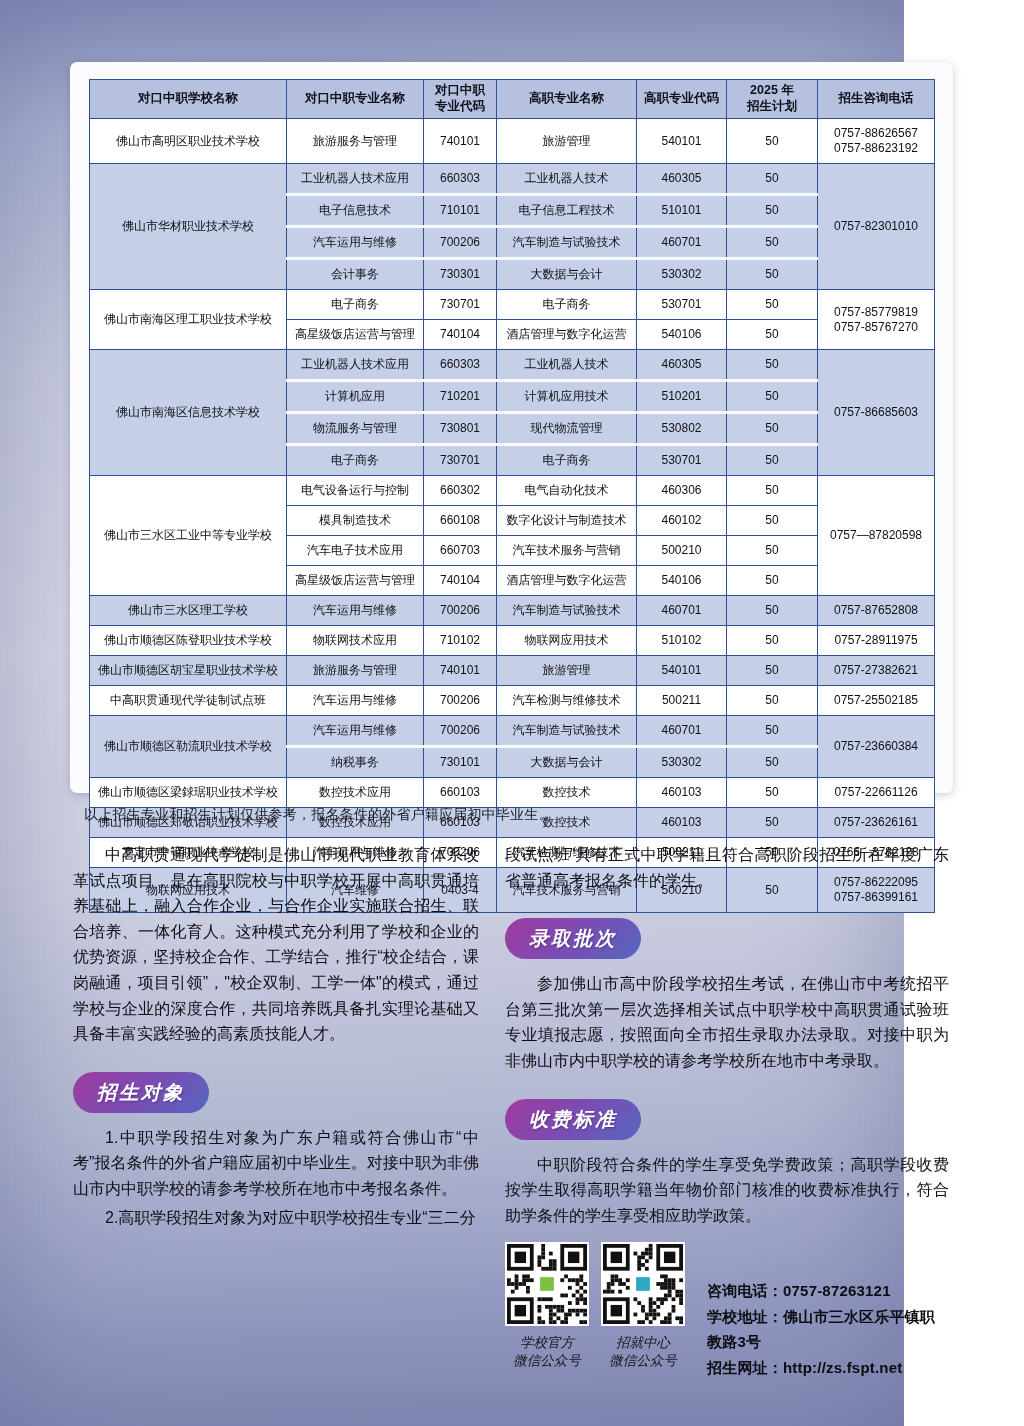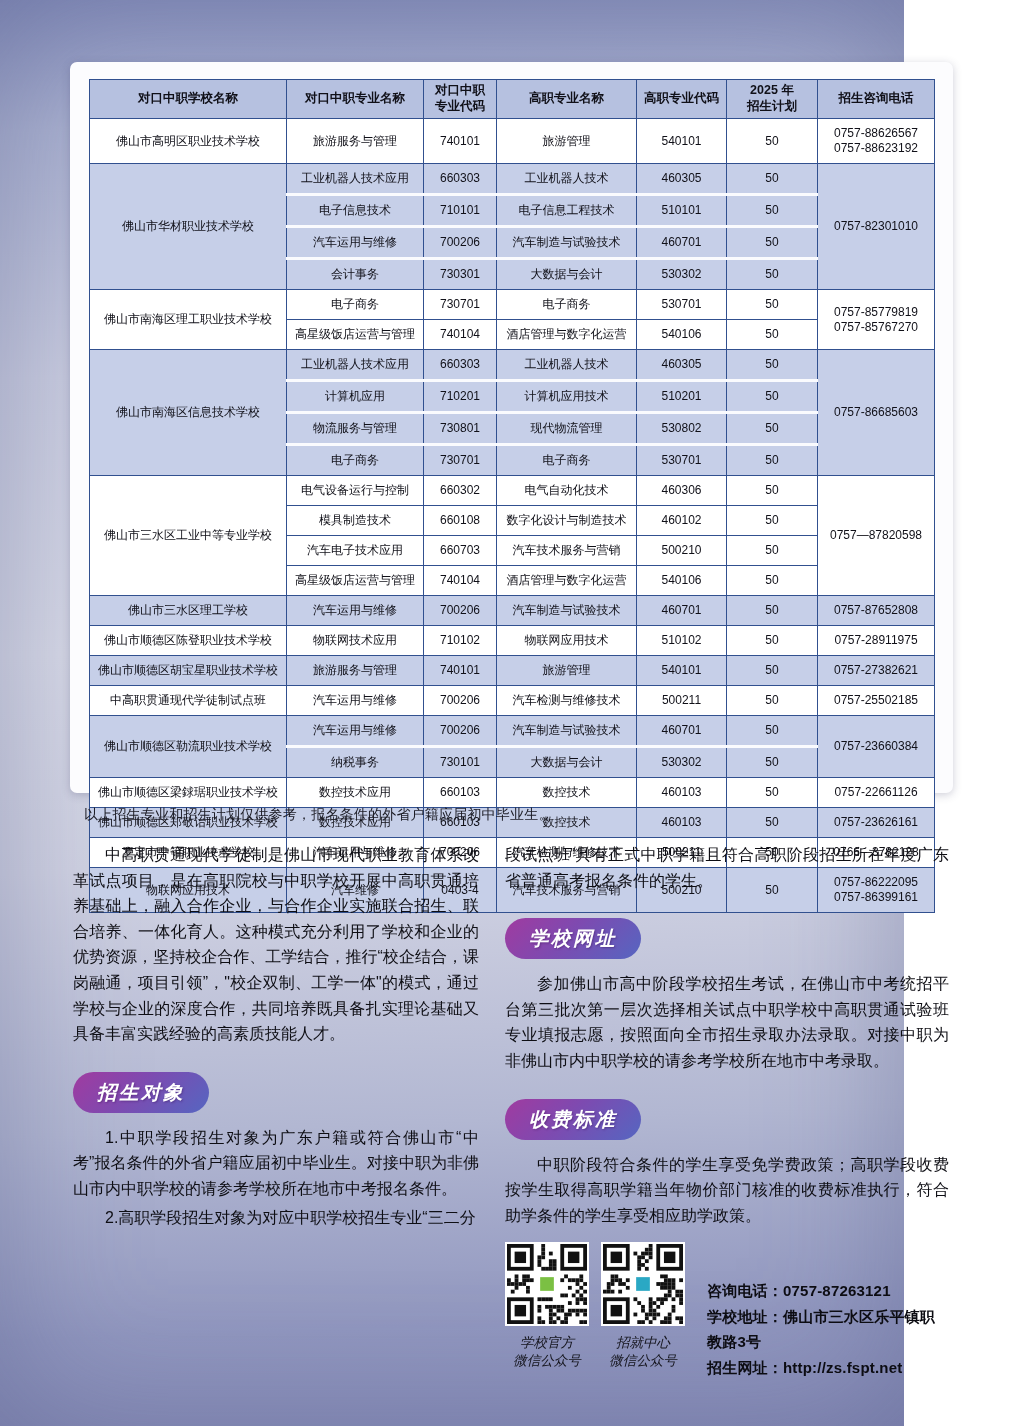--- a/index.html
+++ b/index.html
@@ -281,21 +281,21 @@
   <div class="columns">
     <div class="col-left">
       <p class="para">中高职贯通现代学徒制是佛山市现代职业教育体系改革试点项目，是在高职院校与中职学校开展中高职贯通培养基础上，融入合作企业，与合作企业实施联合招生、联合培养、一体化育人。这种模式充分利用了学校和企业的优势资源，坚持校企合作、工学结合，推行“校企结合，课岗融通，项目引领”，"校企双制、工学一体"的模式，通过学校与企业的深度合作，共同培养既具备扎实理论基础又具备丰富实践经验的高素质技能人才。</p>
       <div class="badge mt">招生对象</div>
       <p class="para">1.中职学段招生对象为广东户籍或符合佛山市“中考”报名条件的外省户籍应届初中毕业生。对接中职为非佛山市内中职学校的请参考学校所在地市中考报名条件。</p>
       <p class="para">2.高职学段招生对象为对应中职学校招生专业“三二分</p>
     </div>
 
     <div class="col-right">
       <p class="para noindent">段试点班”具有正式中职学籍且符合高职阶段招生所在年度广东省普通高考报名条件的学生。</p>
-      <div class="badge mt">学校网址</div>
+      <div class="badge mt">录取批次</div>
       <p class="para">参加佛山市高中阶段学校招生考试，在佛山市中考统招平台第三批次第一层次选择相关试点中职学校中高职贯通试验班专业填报志愿，按照面向全市招生录取办法录取。对接中职为非佛山市内中职学校的请参考学校所在地市中考录取。</p>
       <div class="badge mt">收费标准</div>
       <p class="para">中职阶段符合条件的学生享受免学费政策；高职学段收费按学生取得高职学籍当年物价部门核准的收费标准执行，符合助学条件的学生享受相应助学政策。</p>
 
       <div class="qr-row">
         <div class="qr-item">
           <svg class="qr-box" viewBox="0 0 21 21">
               <rect x="0" y="0" width="21" height="21" fill="#fff"></rect>
               <rect x="9" y="0" width="1" height="1" fill="#111"></rect>
               <rect x="9" y="1" width="1" height="1" fill="#111"></rect>

